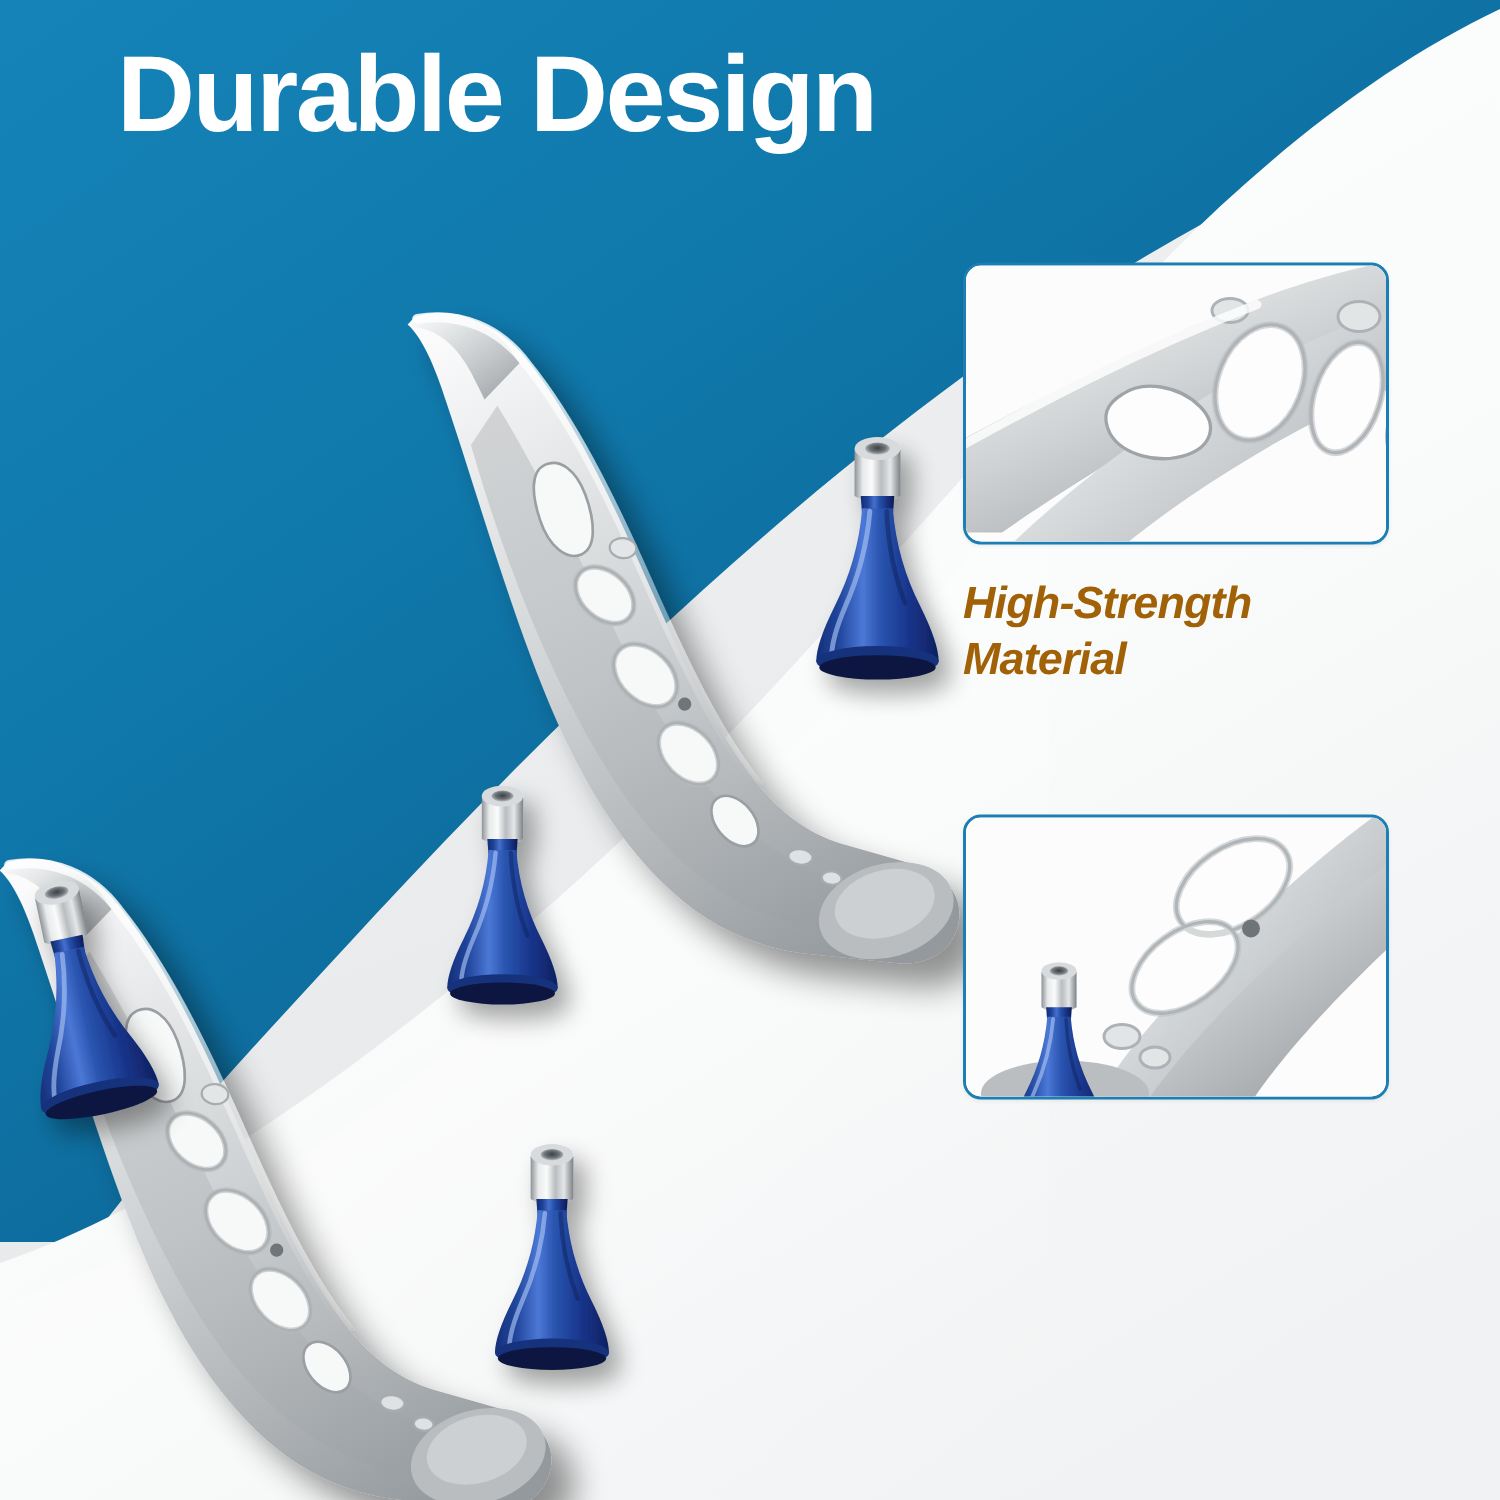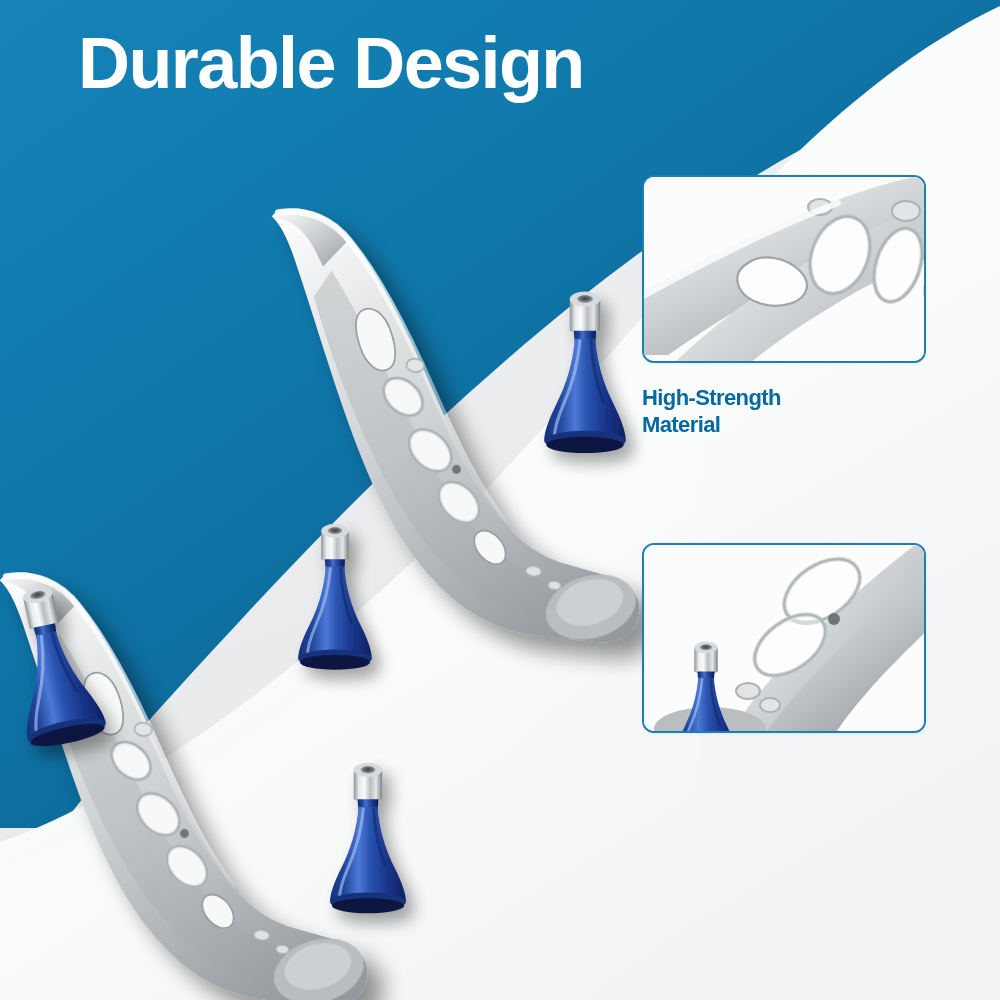--- a/index.html
+++ b/index.html
@@ -25,23 +25,24 @@
 
   
   .feature { position:absolute; }
   .feature .thumb {
     position:relative; overflow:hidden;
     border:2px solid #1B7EB4; border-radius:12px;
     background:#FFFFFF; box-shadow:0 1px 3px rgba(0,0,0,.07);
   }
   .feature .thumb svg { position:absolute; inset:0; display:block; }
   .feature .caption {
-    margin-top:22px; font-size:22px; line-height:1.22;
-    font-weight:700; letter-spacing:-.6px; color:#0369a1;
+    margin-top:22px; font-size:30px; line-height:1.22;
+    font-weight:700; letter-spacing:-.6px; color:#a16207;
     white-space:pre-line;
+    font-style:italic;
   }
   #feat-1 { left:642px; top:175px; }
   #feat-1 .thumb { width:284px; height:188px; }
   #feat-2 { left:642px; top:543px; }
   #feat-2 .thumb { width:284px; height:190px; }
 
   
   .product-layer { position:absolute; inset:0; pointer-events:none; }
 </style>
 </head>

